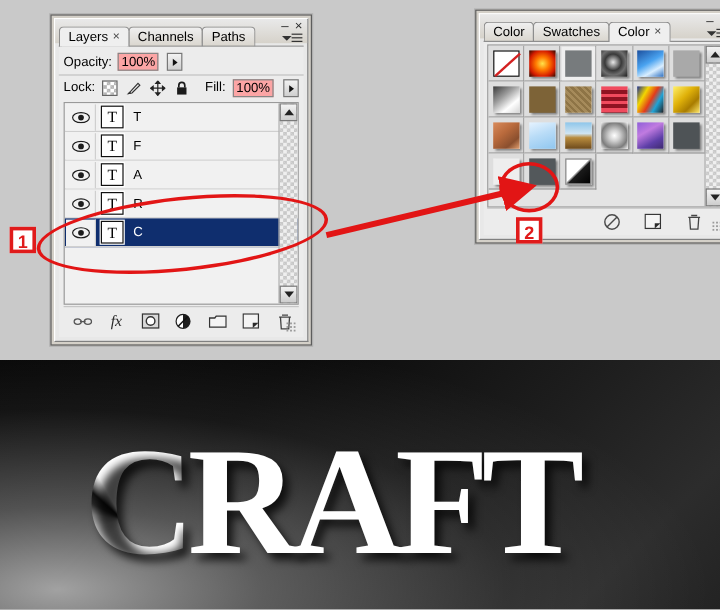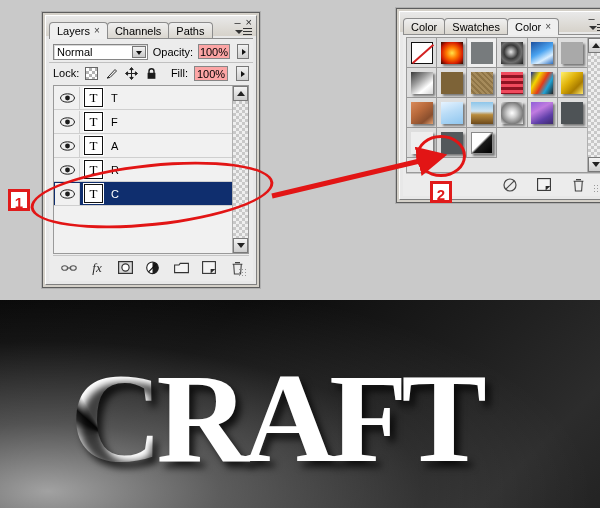--- a/index.html
+++ b/index.html
@@ -452,24 +452,20 @@
               <i></i>
               <i></i>
             </div>
         </div>
       </div>
       <div class="tabsep"></div>
 
       <div class="lp-body">
 
         <div class="blend-row">
-          <div class="combo">
-            <div class="val">Normal</div>
-            <div class="drop"></div>
-          </div>
           <div class="lbl">Opacity:</div>
           <div class="numbox">100%</div>
           <div class="spin"></div>
         </div>
 
         <div class="lock-row">
           <div class="lbl">Lock:</div>
           <div class="lock-icons">
             <div class="ico ico-checker"></div>
             <div class="ico ico-glyph">

